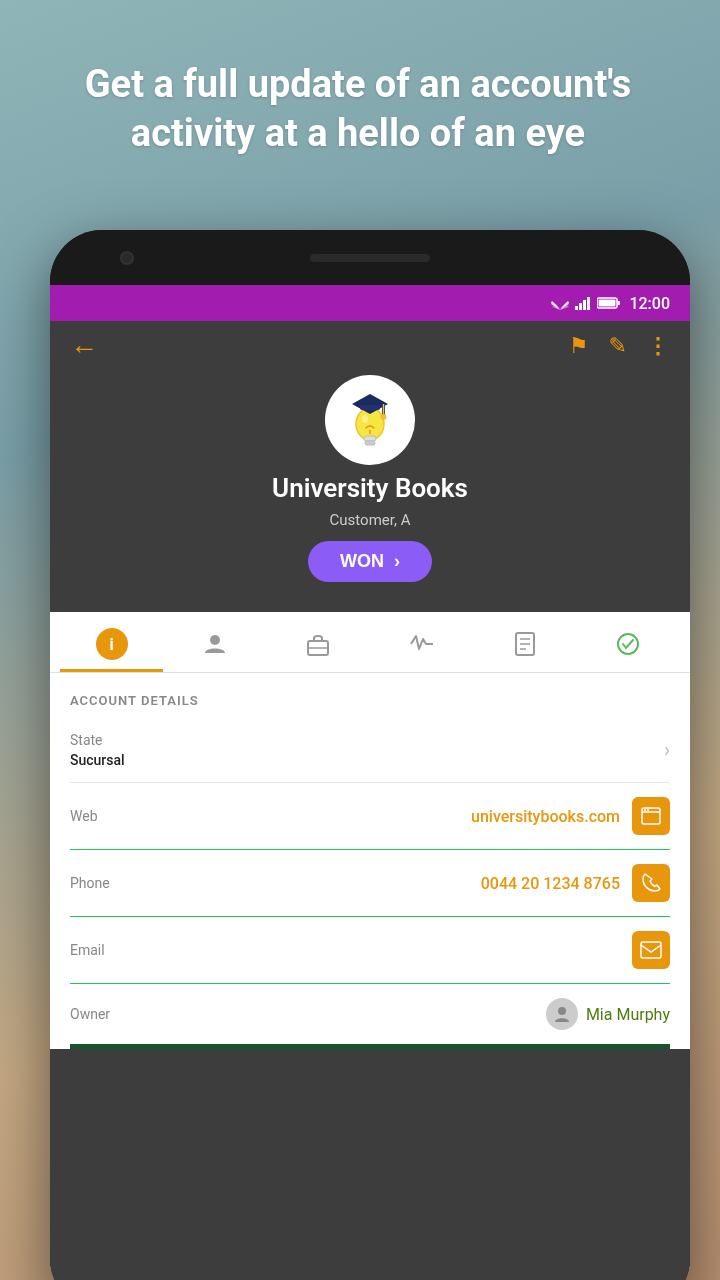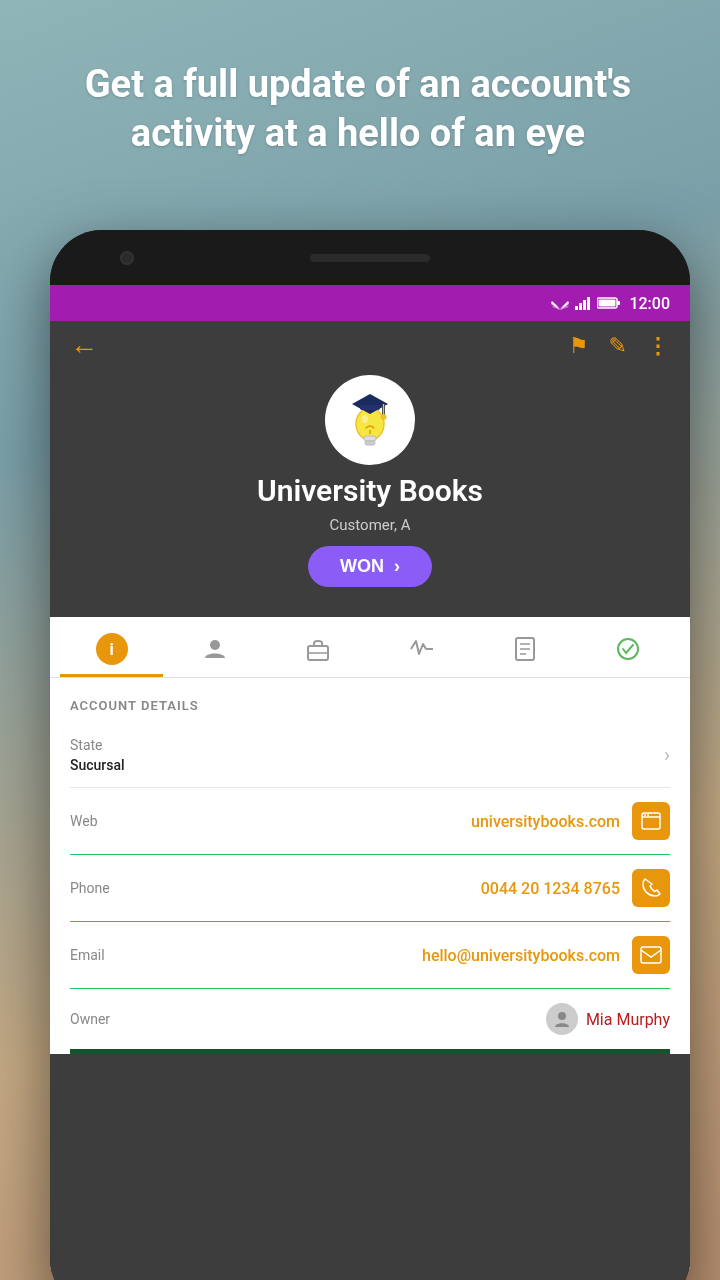--- a/index.html
+++ b/index.html
@@ -161,21 +161,21 @@
       align-items: center;
       justify-content: center;
       overflow: hidden;
     }
     .avatar-svg {
       width: 68px;
       height: 68px;
     }
     .account-name {
       color: #fff;
-      font-size: 30px;
+      font-size: 26px;
       font-weight: 600;
     }
     .account-type {
       color: #ccc;
       font-size: 15px;
     }
     .won-btn {
       background: #8b5cf6;
       color: #fff;
       border: none;
@@ -332,21 +332,21 @@
       height: 32px;
       background: #ccc;
       border-radius: 50%;
       display: flex;
       align-items: center;
       justify-content: center;
       color: #666;
       font-size: 16px;
     }
     .owner-name {
-      color: #b91c1c;
+      color: #4d7c0f;
       font-size: 16px;
     }
   </style>
 </head>
 <body>
 
 <div class="headline">
   <h1>
     <span>Get a full update of an account's</span><br>
     <span>activity at a hello of an eye</span>
@@ -507,21 +507,20 @@
               <svg width="20" height="20" viewBox="0 0 20 20">
                 <path d="M4 1 C4 1 2 3 2 6 C2 13 8 18 14 18 C17 18 19 16 19 16 L16 12 L13.5 13.5 C13.5 13.5 10 11 9 8 L11 6 Z" fill="none" stroke="white" stroke-width="1.5" stroke-linejoin="round"></path>
               </svg>
             </div>
           </div>
         </div>
 
         <div class="field-row-inline">
           <span class="field-label">Email</span>
           <div class="field-inline-right">
-            <span class="field-value link">hello@universitybooks.com</span>
             <div class="field-action-icon">
               <svg width="22" height="18" viewBox="0 0 22 18">
                 <rect x="1" y="1" width="20" height="16" rx="2" fill="none" stroke="white" stroke-width="1.5"></rect>
                 <polyline points="1,4 11,11 21,4" fill="none" stroke="white" stroke-width="1.5"></polyline>
               </svg>
             </div>
           </div>
         </div>
 
         <div class="owner-row">

